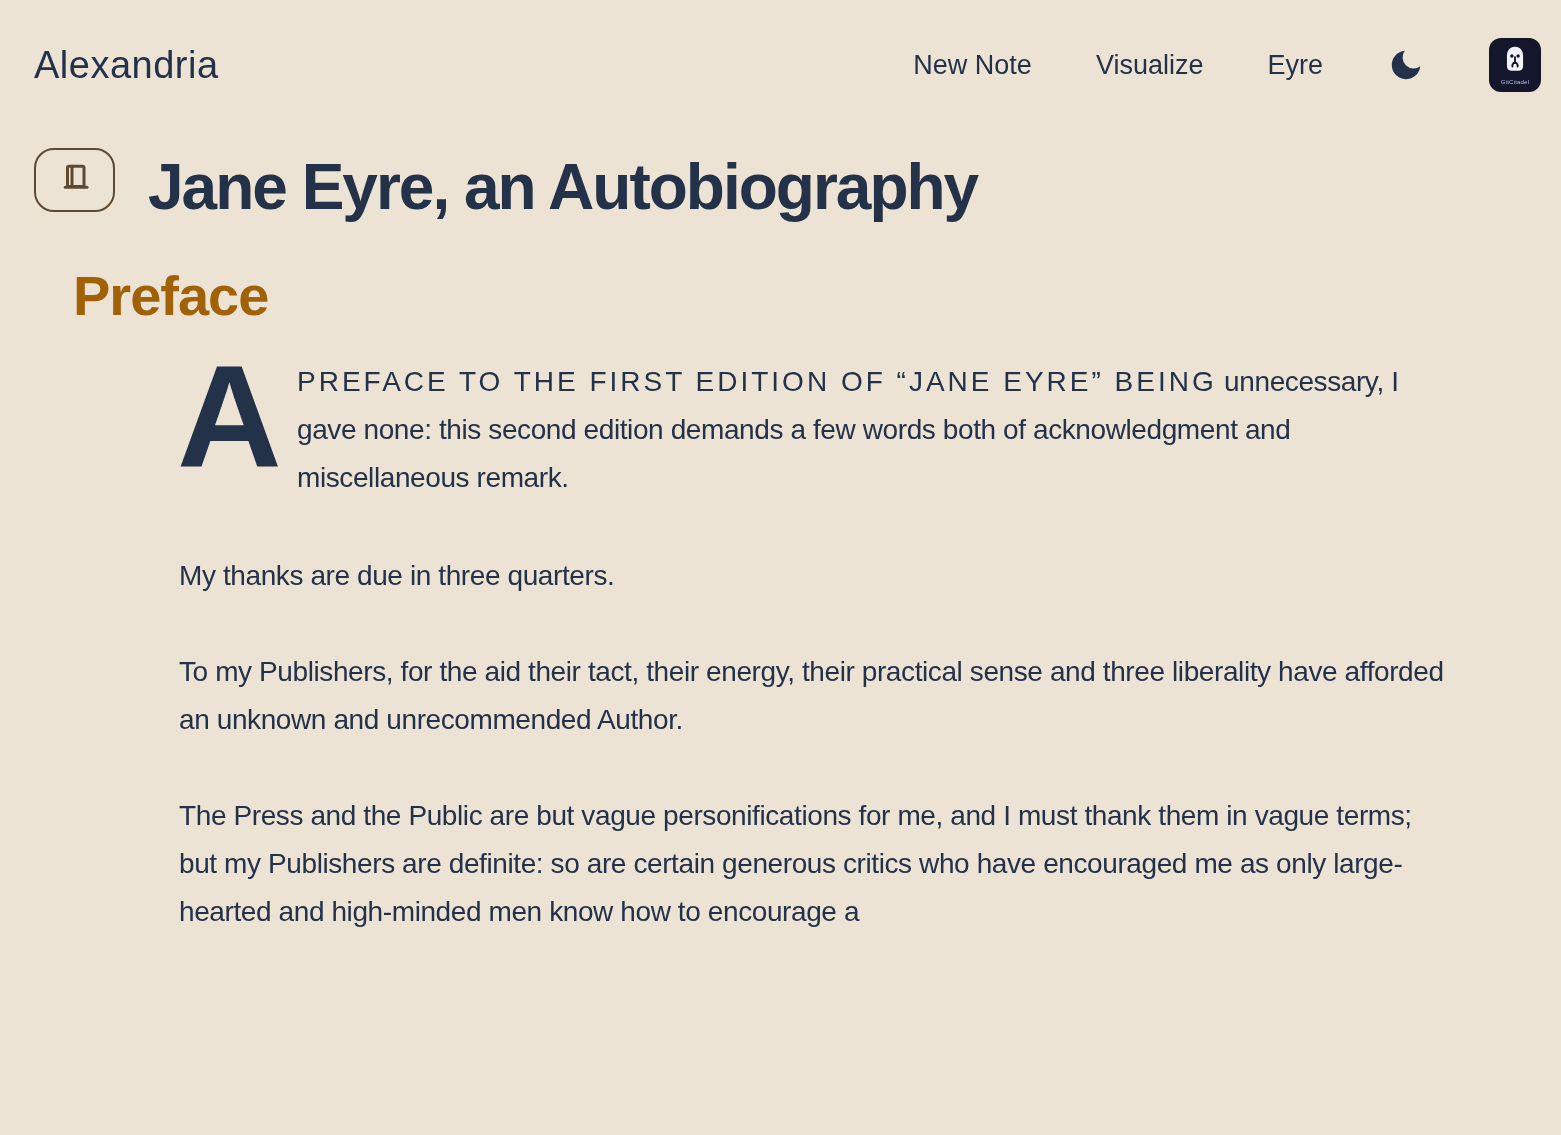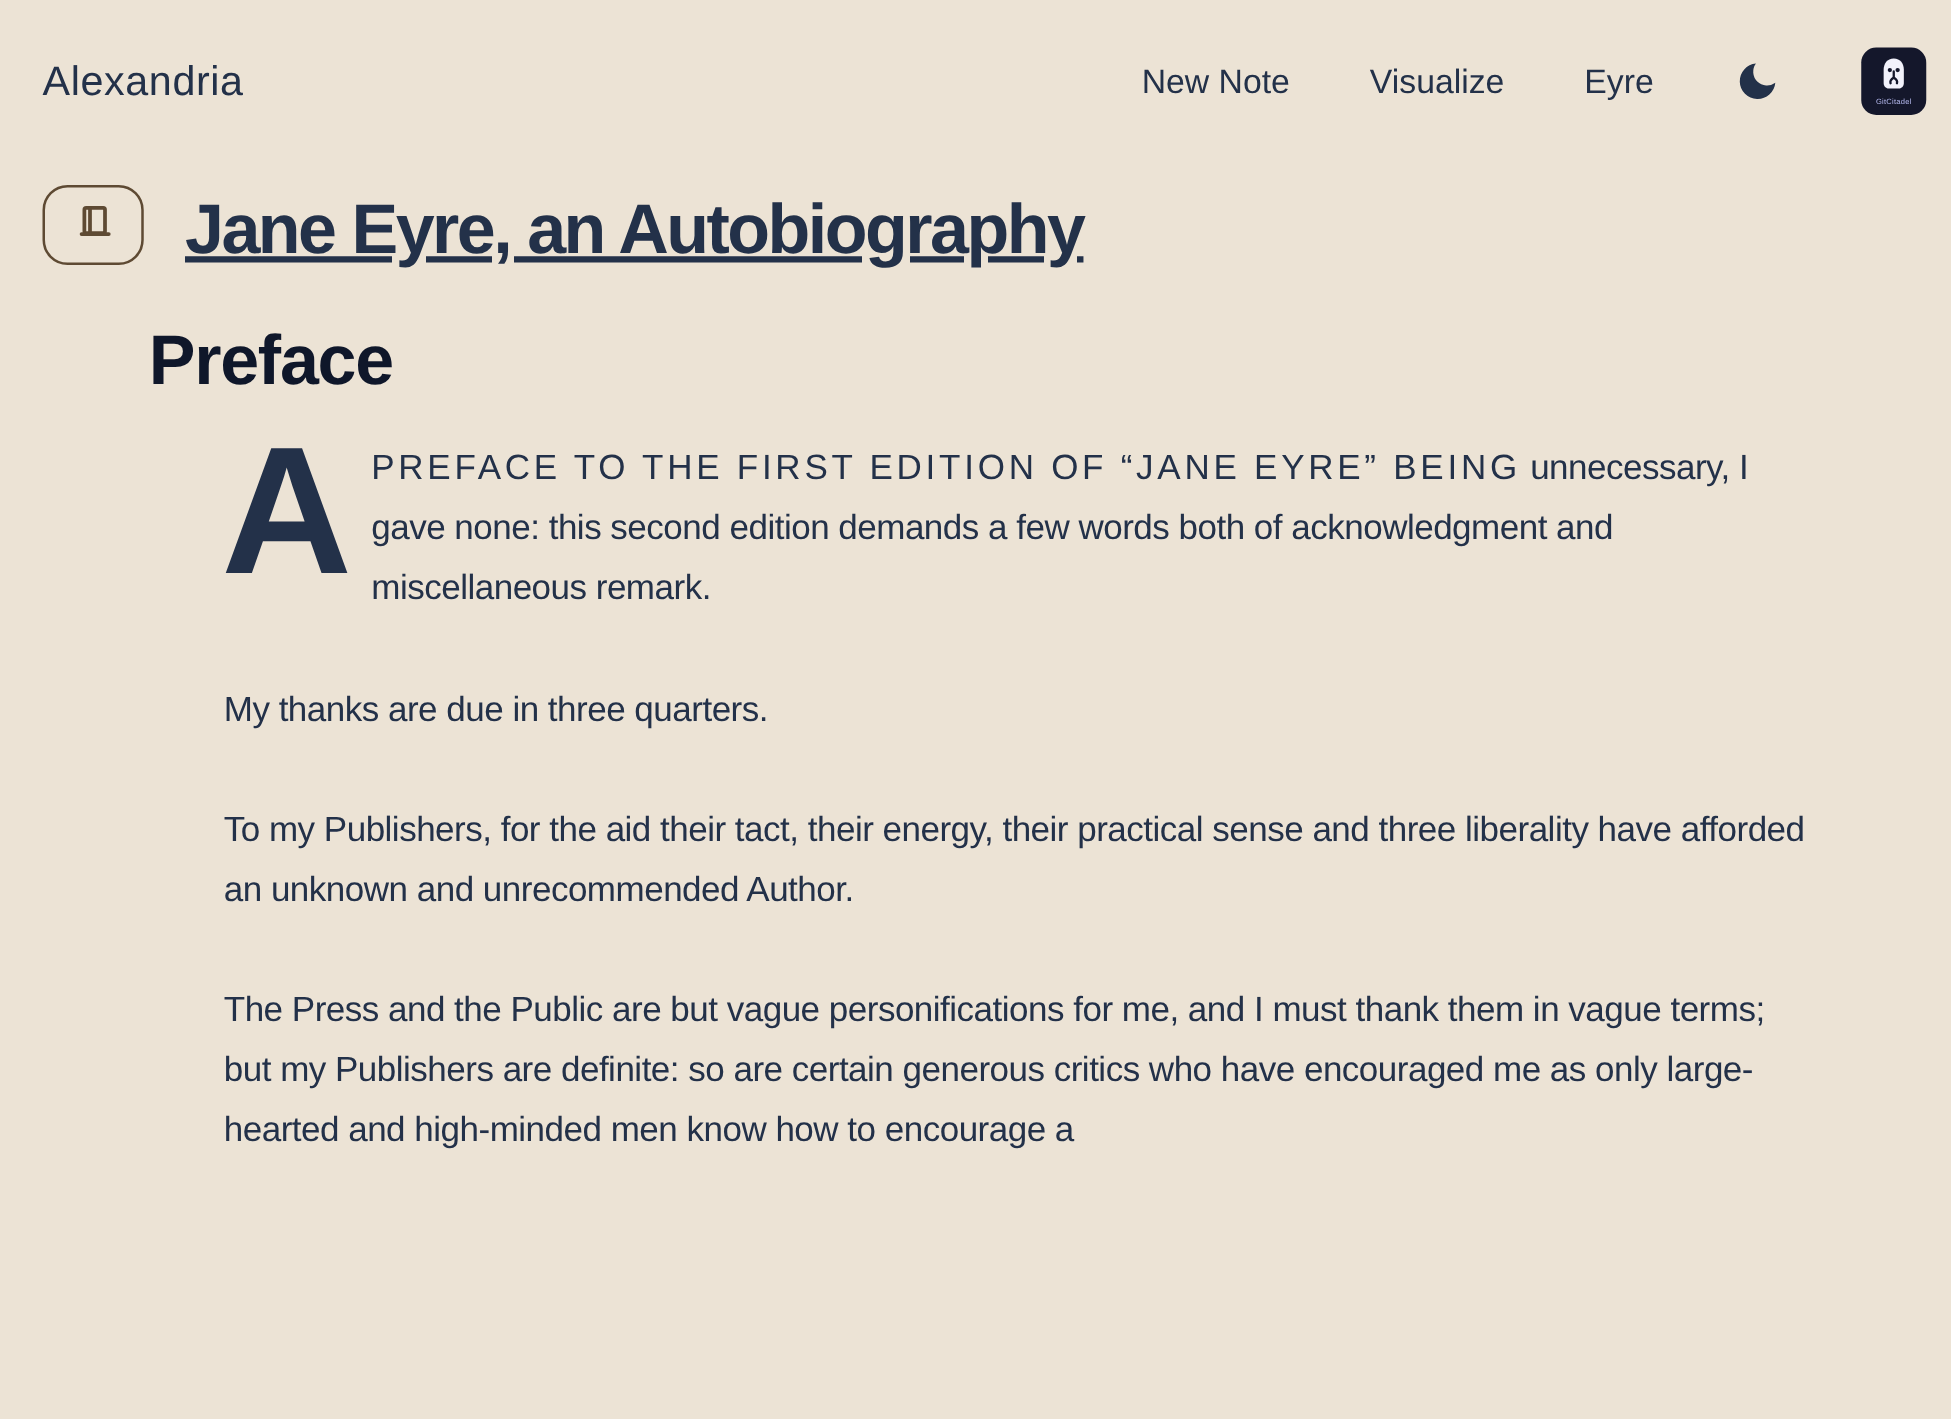--- a/index.html
+++ b/index.html
@@ -15,21 +15,21 @@
   }
 
   
   .header {
     display: flex;
     align-items: center;
     justify-content: space-between;
     padding: 38px 20px 0 34px;
   }
   .logo {
-    font-size: 33px;
+    font-size: 38px;
     letter-spacing: 0.5px;
     cursor: pointer;
   }
   .nav {
     display: flex;
     align-items: center;
     gap: 64px;
   }
   .nav-link {
     background: none;
@@ -81,34 +81,33 @@
     border: 2.5px solid #5E4A33;
     border-radius: 20px;
     cursor: pointer;
     display: flex;
     align-items: center;
     justify-content: center;
   }
 
   .page-title {
     margin: 62px 0 0 148px;
-    font-size: 56px;
+    font-size: 64px;
     font-weight: 700;
     letter-spacing: -2px;
     line-height: 1.05;
     color: #233149;
-    text-decoration: underline;
   }
 
   .section-heading {
-    margin: 42px 0 0 119px;
+    margin: 42px 0 0 73px;
     font-size: 56px;
     font-weight: 700;
     letter-spacing: -1px;
-    color: #0f172a;
+    color: #a16207;
   }
 
   .article {
     margin: 30px 0 0 179px;
     width: 1270px;
     font-size: 28px;
     line-height: 48px;
     letter-spacing: -0.4px;
   }
 

